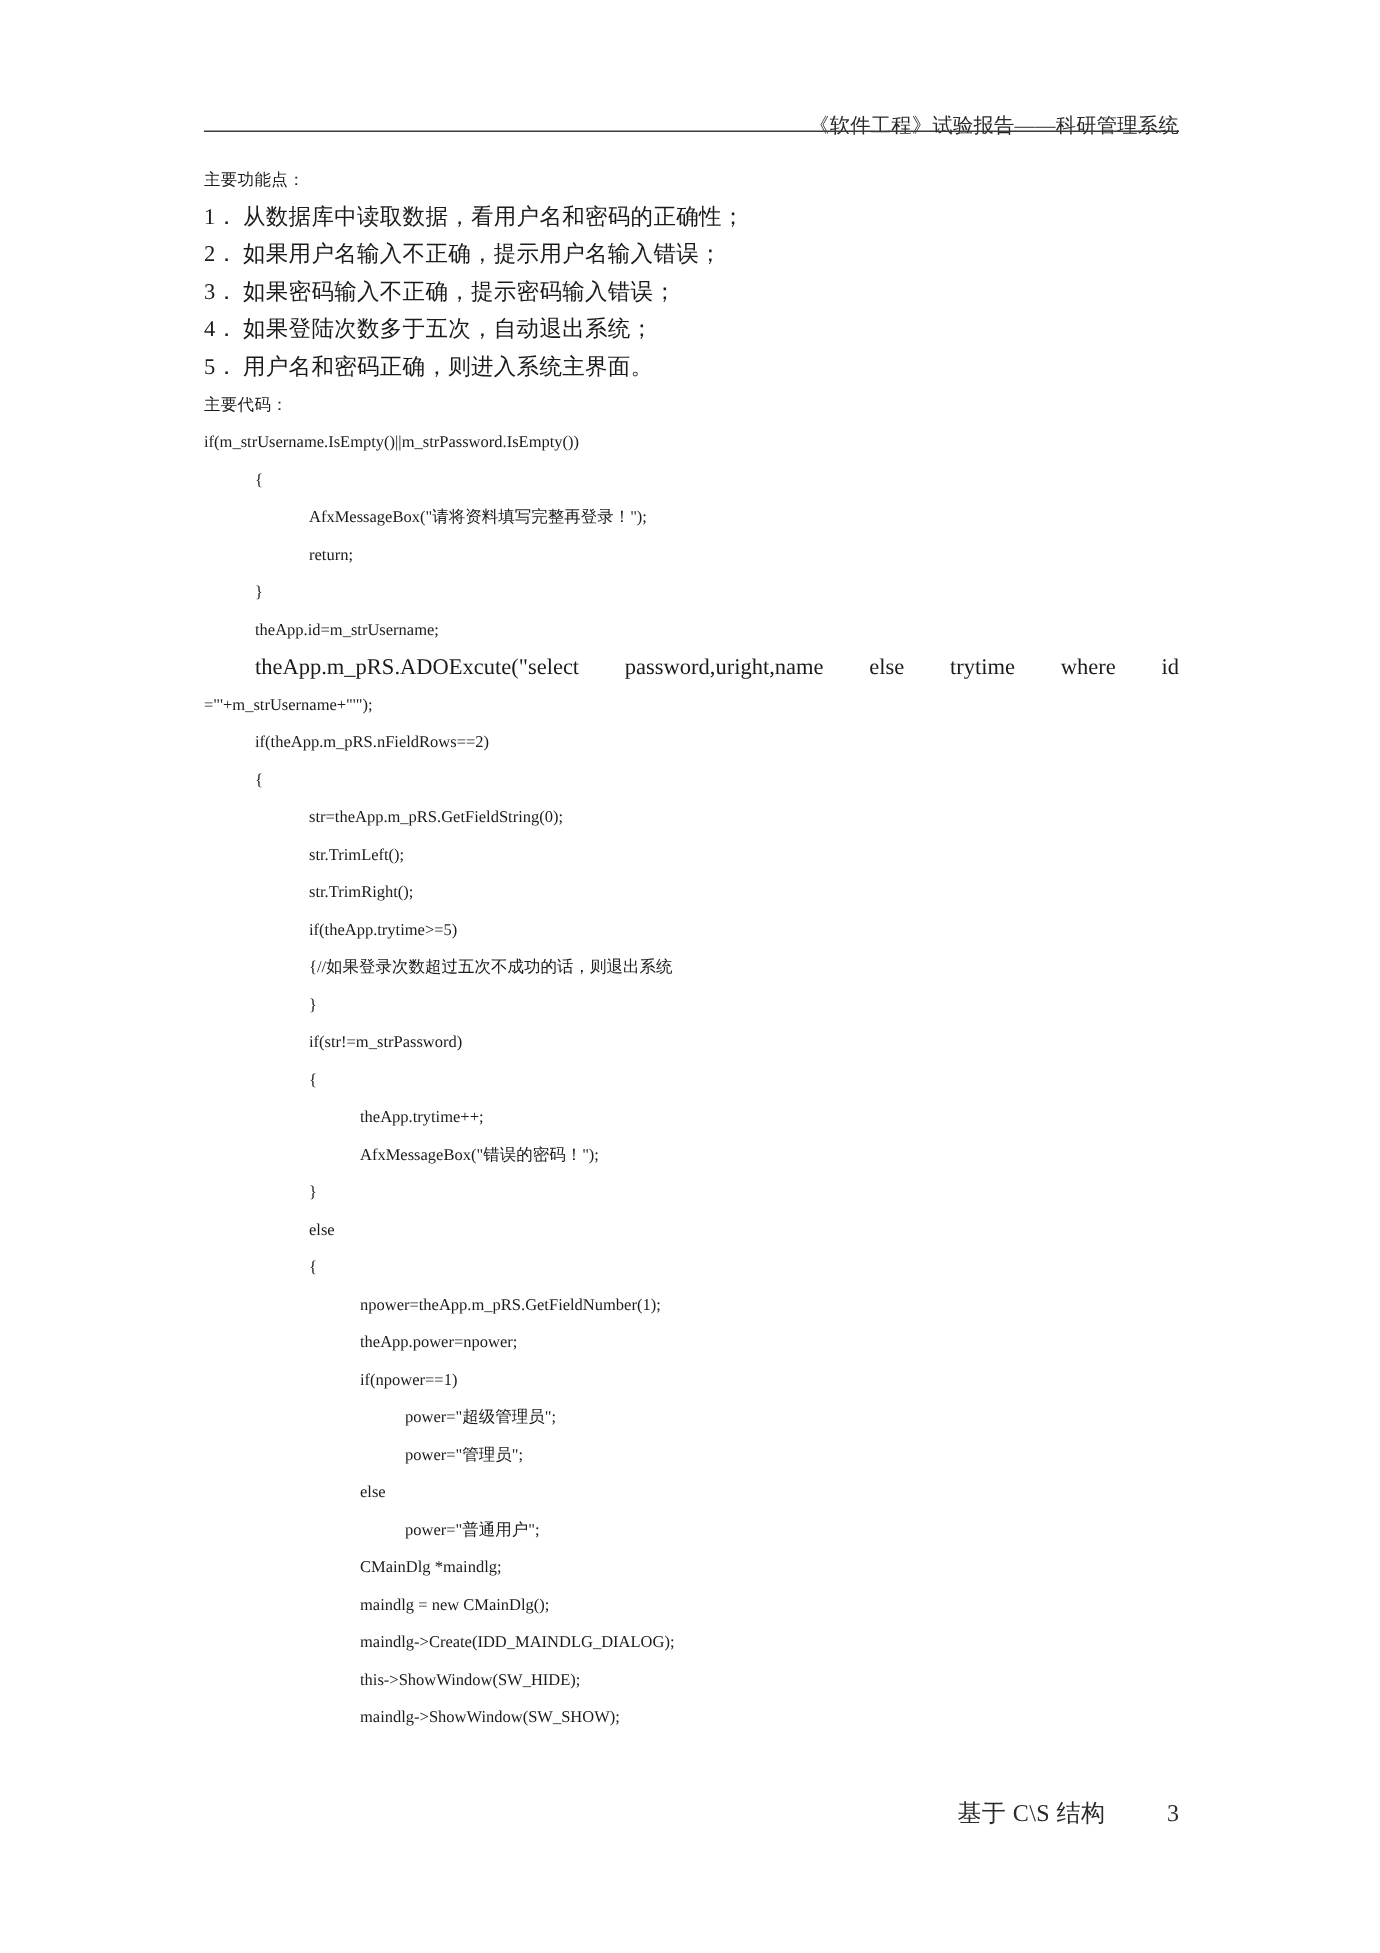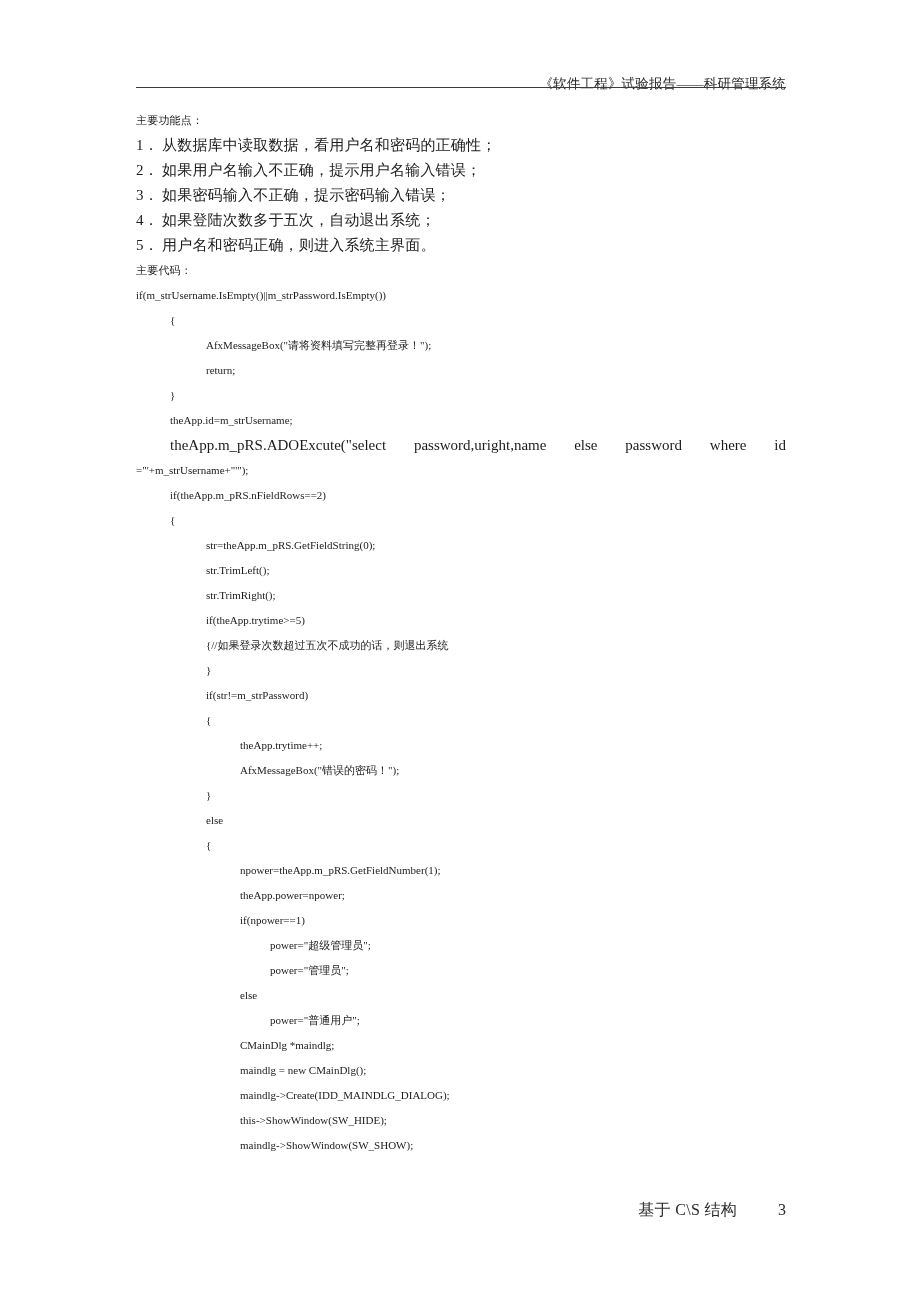--- a/index.html
+++ b/index.html
@@ -181,21 +181,21 @@
     <div class="code">
       <div id="code-part-1">
           <div class="code-line i0">if(m_strUsername.IsEmpty()||m_strPassword.IsEmpty())</div>
           <div class="code-line i1">{</div>
           <div class="code-line i2">AfxMessageBox("请将资料填写完整再登录！");</div>
           <div class="code-line i2">return;</div>
           <div class="code-line i1">}</div>
           <div class="code-line i1">theApp.id=m_strUsername;</div>
         </div>
 
-      <div class="code-justify" id="justified-line"><span>theApp.m_pRS.ADOExcute("select</span><span>password,uright,name</span><span>else</span><span>password</span><span>where</span><span>id</span></div>
+      <div class="code-justify" id="justified-line"><span>theApp.m_pRS.ADOExcute("select</span><span>password,uright,name</span><span>else</span><span>trytime</span><span>where</span><span>id</span></div>
 
       <div id="code-part-2">
           <div class="code-line i0">="'+m_strUsername+"'");</div>
           <div class="code-line i1">if(theApp.m_pRS.nFieldRows==2)</div>
           <div class="code-line i1">{</div>
           <div class="code-line i2">str=theApp.m_pRS.GetFieldString(0);</div>
           <div class="code-line i2">str.TrimLeft();</div>
           <div class="code-line i2">str.TrimRight();</div>
           <div class="code-line i2">if(theApp.trytime&gt;=5)</div>
           <div class="code-line i2">{//如果登录次数超过五次不成功的话，则退出系统</div>

